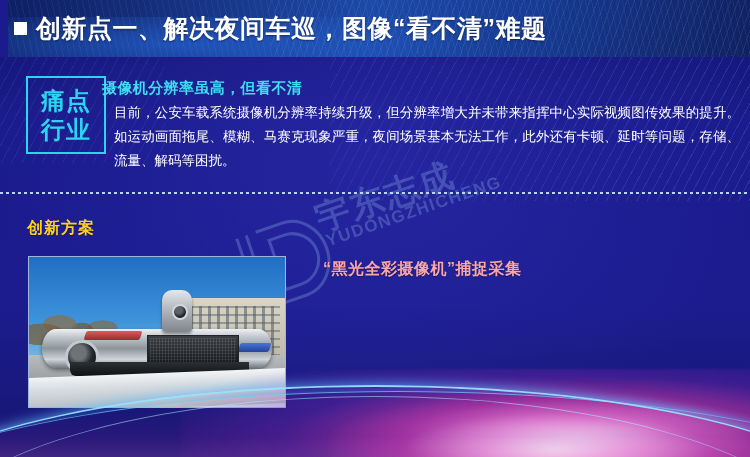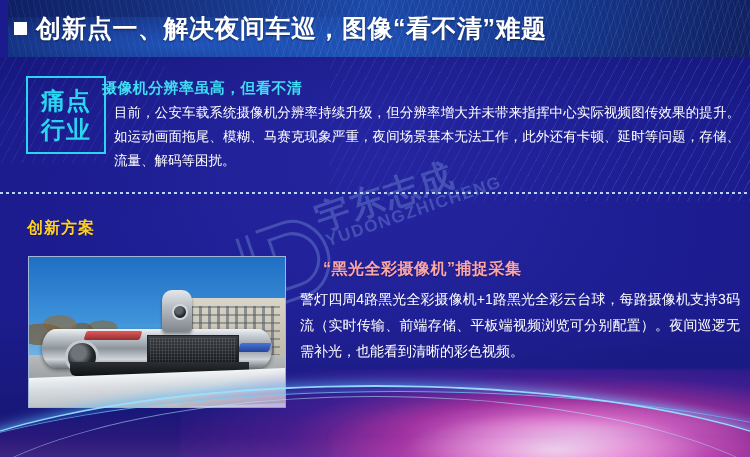--- a/index.html
+++ b/index.html
@@ -462,21 +462,20 @@
     <div class="ph-bar-dark"></div>
     <div class="ph-lens1"></div>
     <div class="ph-ptz"></div>
     <div class="ph-ptz-lens"></div>
     <div class="ph-mount"></div>
     <div class="ph-roofrail"></div>
     <div class="ph-roof"></div>
   </div>
 
   <div class="sol-heading">“黑光全彩摄像机”捕捉采集</div>
-  <div class="sol-body">警灯四周4路黑光全彩摄像机+1路黑光全彩云台球，每路摄像机支持3码流（实时传输、前端存储、平板端视频浏览可分别配置）。夜间巡逻无需补光，也能看到清晰的彩色视频。</div>
 
   <div class="bottom-wrap">
     <div class="glow-pink"></div>
     <div class="glow-pink2"></div>
     <div class="bottom-fade"></div>
     <div class="arc2"></div>
     <div class="arc"></div>
     <div class="arc3"></div>
   </div>
 

